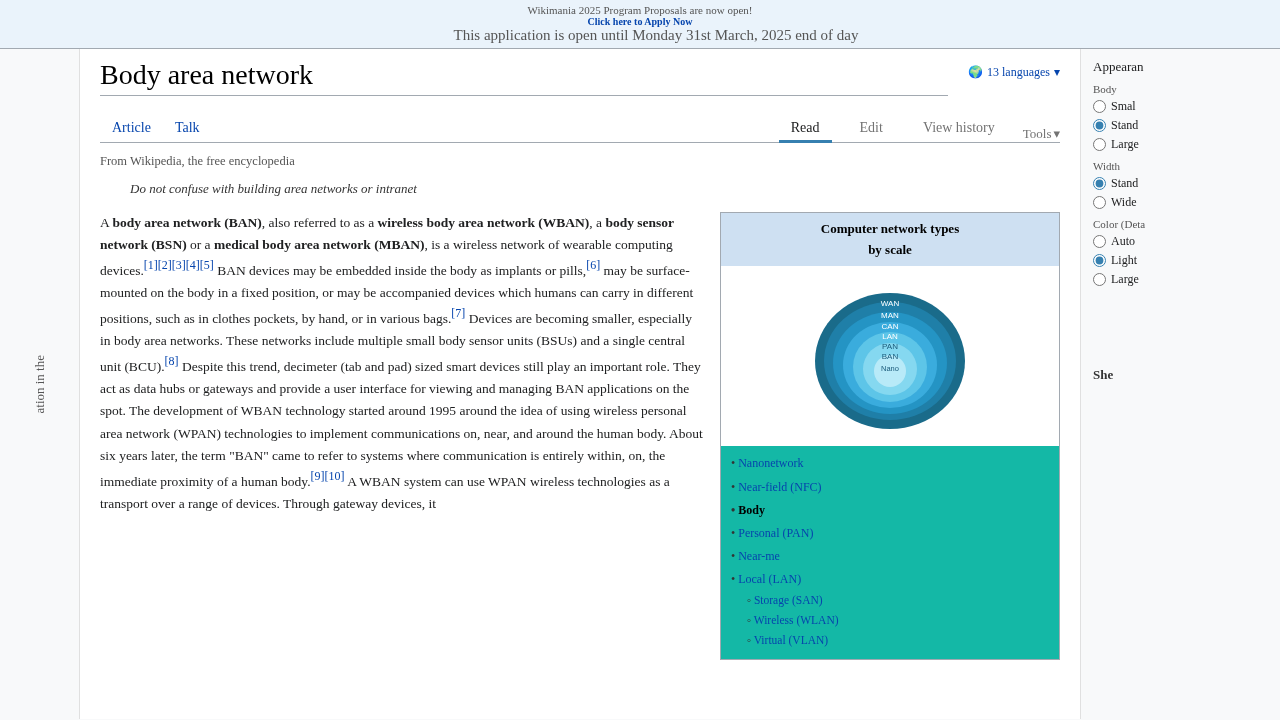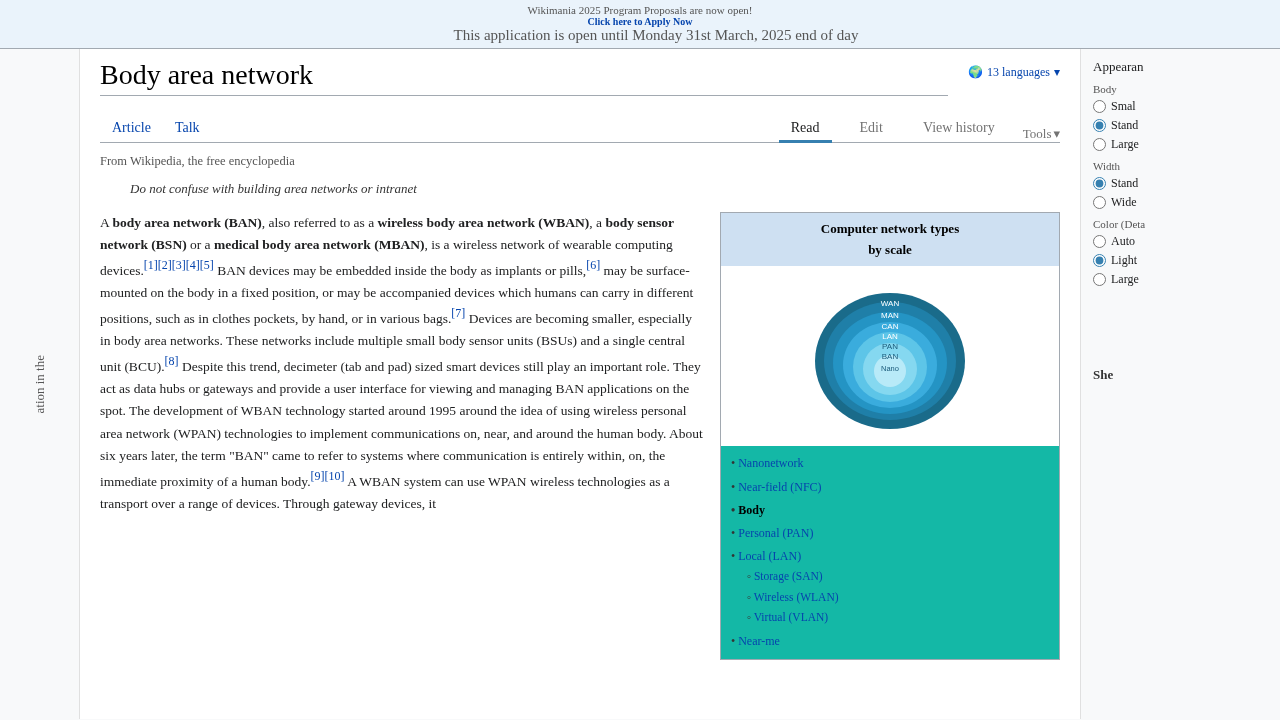--- a/index.html
+++ b/index.html
@@ -373,28 +373,28 @@
               <text x="80" y="73" text-anchor="middle" font-size="8" fill="#1a5a7a" font-family="sans-serif">PAN</text>
               <text x="80" y="83" text-anchor="middle" font-size="8" fill="#1a5a7a" font-family="sans-serif">BAN</text>
               <text x="80" y="95" text-anchor="middle" font-size="7.5" fill="#1a5a7a" font-family="sans-serif">Nano</text>
             </svg>
           </div>
           <ul class="infobox-list">
             <li>Nanonetwork</li>
             <li>Near-field (NFC)</li>
             <li class="bold-item"><b>Body</b></li>
             <li>Personal (PAN)</li>
+            <li>Near-me</li>
             <li>Local (LAN)
               <ul class="infobox-sub-list">
                 <li>Storage (SAN)</li>
                 <li>Wireless (WLAN)</li>
                 <li>Virtual (VLAN)</li>
               </ul>
             </li>
-            <li>Near-me</li>
           </ul>
         </div>
 
         <div class="article-body">
           <p>
             A <b>body area network (BAN)</b>, also referred to as a <b>wireless body area network (WBAN)</b>, a <b>body sensor network (BSN)</b> or a <b>medical body area network (MBAN)</b>, is a wireless network of wearable computing devices.<sup>[1][2][3][4][5]</sup> BAN devices may be embedded inside the body as implants or pills,<sup>[6]</sup> may be surface-mounted on the body in a fixed position, or may be accompanied devices which humans can carry in different positions, such as in clothes pockets, by hand, or in various bags.<sup>[7]</sup> Devices are becoming smaller, especially in body area networks. These networks include multiple small body sensor units (BSUs) and a single central unit (BCU).<sup>[8]</sup> Despite this trend, decimeter (tab and pad) sized smart devices still play an important role. They act as data hubs or gateways and provide a user interface for viewing and managing BAN applications on the spot. The development of WBAN technology started around 1995 around the idea of using wireless personal area network (WPAN) technologies to implement communications on, near, and around the human body. About six years later, the term "BAN" came to refer to systems where communication is entirely within, on, the immediate proximity of a human body.<sup>[9][10]</sup> A WBAN system can use WPAN wireless technologies as a transport over a range of devices. Through gateway devices, it
           </p>
         </div>
 
       </div>

